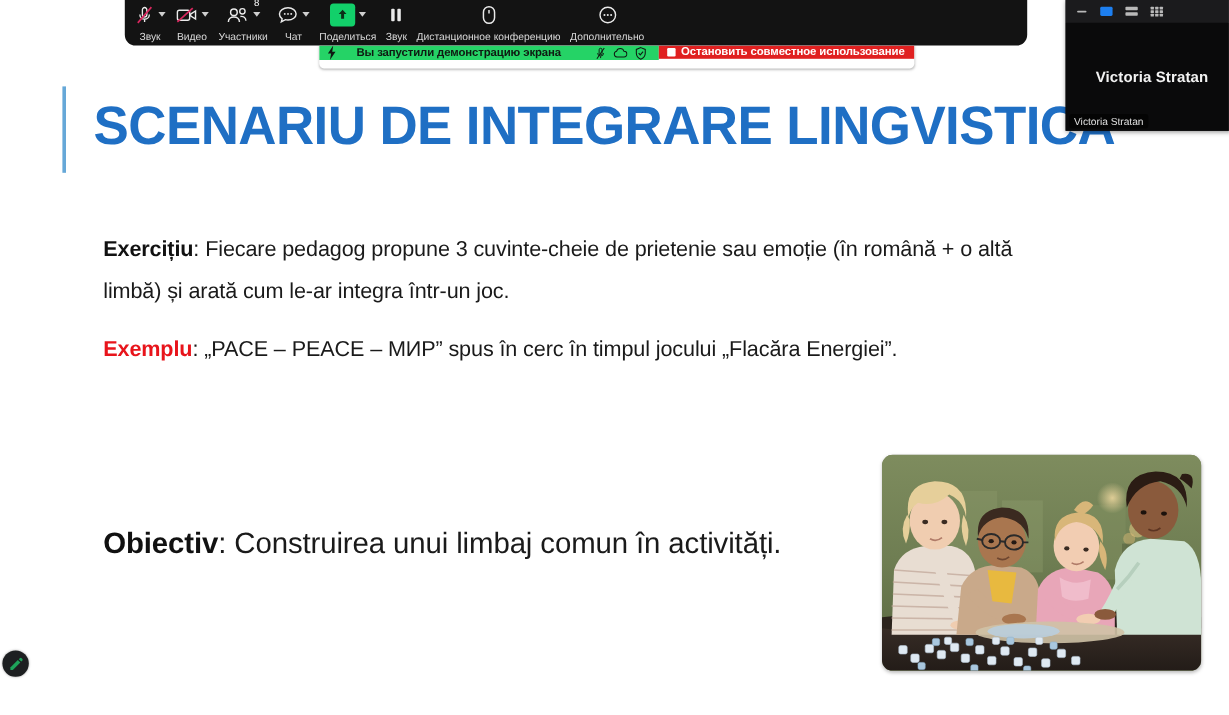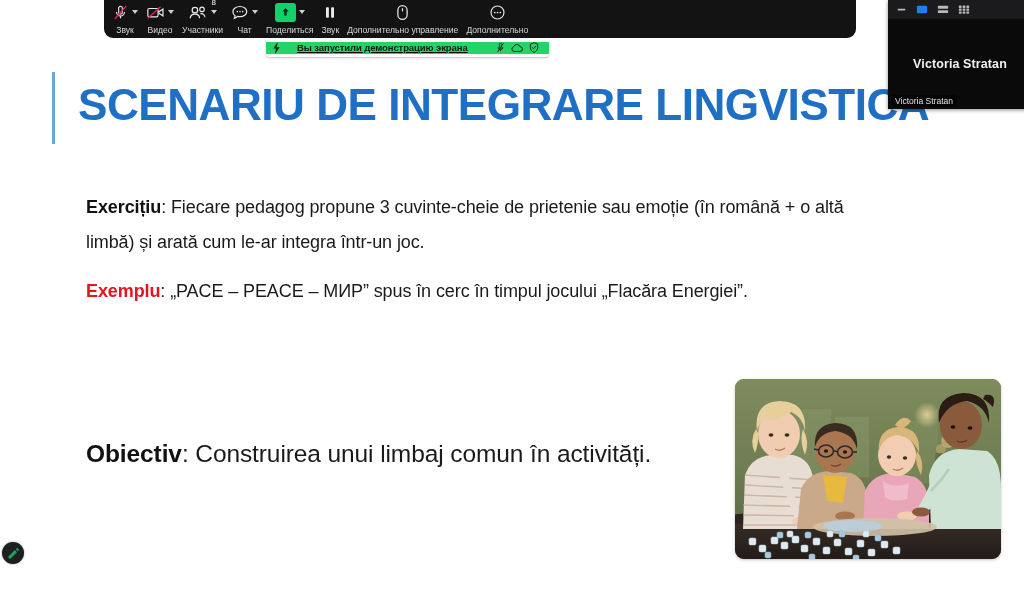--- a/index.html
+++ b/index.html
@@ -102,25 +102,24 @@
     font-size: 8px; color: #ffffff; line-height: 8px;
   }
   .share-green {
     width: 21px; height: 19px; border-radius: 3px; background: #12d06a;
     display: flex; align-items: center; justify-content: center;
   }
 
   
   .share-bar {
     position: absolute; left: 266px; top: 38px;
-    height: 19px; display: flex; align-items: center;
+    height: 19px; display: flex; align-items: flex-start;
     border-radius: 0 0 4px 4px; overflow: hidden;
     z-index: 31;
     box-shadow: 0 1px 2px rgba(0,0,0,.25);
-    text-decoration: underline;
   }
   .share-green-seg {
     background: #25d366; display: flex; align-items: center;
     padding: 0 6px; gap: 6px;
   }
   .share-bar-text {
     font-size: 9.5px; font-weight: 700; color: #0f1a12;
     white-space: nowrap; letter-spacing: -0.1px;
     padding: 0 22px 0 10px;
   }
@@ -419,21 +418,21 @@
 
     <div class="tb-item">
       <div class="tb-iconrow">
         <span class="tb-icon">
           <svg width="15" height="17" viewBox="0 0 18 22">
             <rect x="3" y="2" width="12" height="18" rx="6" fill="none" stroke="#eaeaea" stroke-width="1.6"></rect>
             <path d="M9 5.5 v4" stroke="#eaeaea" stroke-width="1.6"></path>
           </svg>
         </span>
       </div>
-      <div class="tb-label">Дополнительно управление</div>
+      <div class="tb-label">Дистанционное конференцию</div>
     </div>
 
 
     <div class="tb-item">
       <div class="tb-iconrow">
         <span class="tb-icon">
           <svg width="17" height="17" viewBox="0 0 22 22">
             <circle cx="11" cy="11" r="8.4" fill="none" stroke="#eaeaea" stroke-width="1.5"></circle>
             <circle cx="7.4" cy="11" r="1.1" fill="#eaeaea"></circle>
             <circle cx="11" cy="11" r="1.1" fill="#eaeaea"></circle>
@@ -467,20 +466,24 @@
             <path d="M4.6 12.2a3.6 3.6 0 0 1-.4-7.1A4.8 4.8 0 0 1 13.4 5a3.6 3.6 0 0 1 .2 7.2z" fill="none" stroke="#0f1a12" stroke-width="1.3"></path>
           </svg>
         </span>
         <span class="vp-icon">
           <svg width="10" height="11" viewBox="0 0 14 16">
             <path d="M7 1 L12.4 3.2 v4.6 C12.4 11.4 10 13.8 7 15 4 13.8 1.6 11.4 1.6 7.8 V3.2 Z" fill="none" stroke="#0f1a12" stroke-width="1.3"></path>
             <path d="M4.4 7.8 L6.3 9.8 L9.8 5.8" fill="none" stroke="#0f1a12" stroke-width="1.3"></path>
           </svg>
         </span>
       </span>
+    </div>
+    <div class="share-red-seg">
+      <span class="stop-square"></span>
+      <span class="share-red-text">Остановить совместное использование</span>
     </div>
   </div>
 
   <div class="vid-panel">
     <div class="vid-panel-bar">
       <span class="vp-icon">
         <svg width="11" height="11" viewBox="0 0 14 14">
             <rect x="2" y="6.2" width="10" height="2" rx="1" fill="#b9b9b9"></rect>
           </svg>
       </span>

